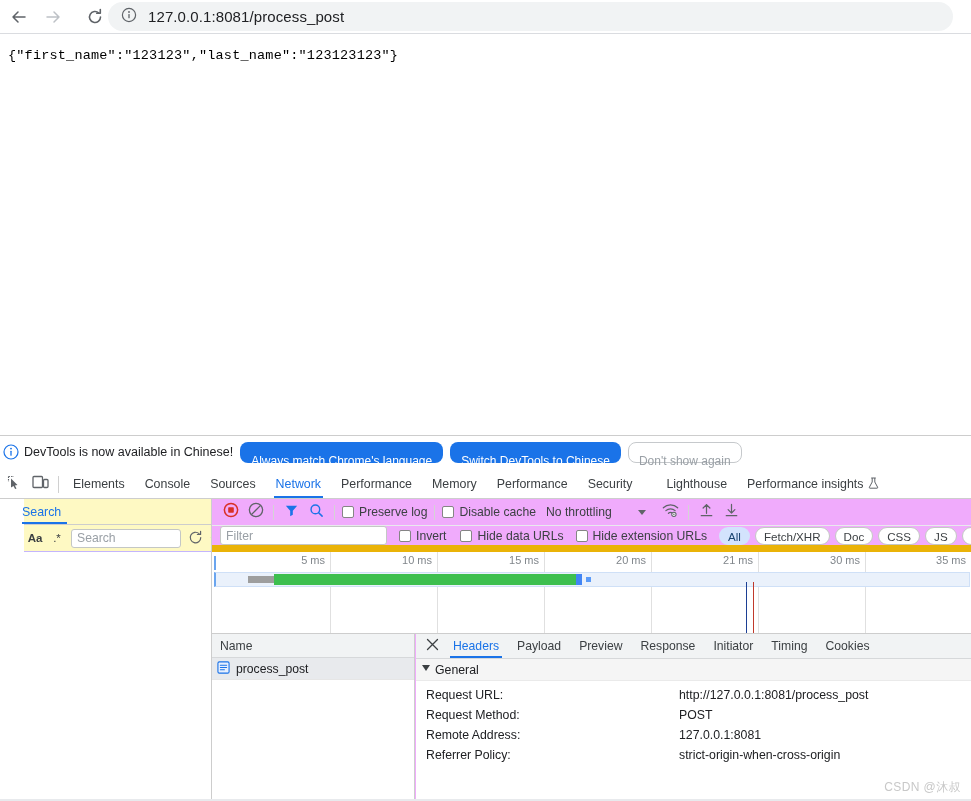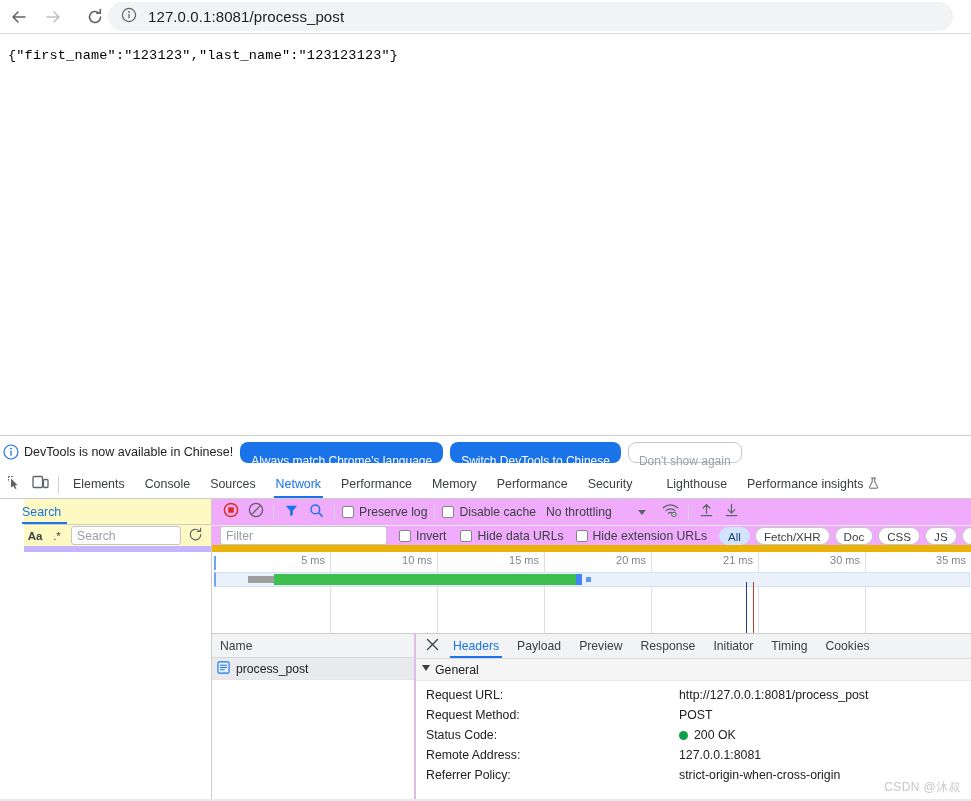--- a/index.html
+++ b/index.html
@@ -213,21 +213,21 @@
   }
   .drawer-tab {
     height: 25px; padding: 0 6px 0 0; display:flex; align-items:center;
     font-size: 12.4px; color: #1a73e8; cursor:pointer; position:relative; margin-left:-2px;
   }
   .drawer-tab::after {
     content:""; position:absolute; left:0; right:0; bottom:0; height:2px; background:#1a73e8;
   }
   .drawer-close { position:absolute; right:6px; top:4px; width:18px; height:18px; display:flex;align-items:center;justify-content:center;cursor:pointer; }
   .search-toolbar {
-    height: 27px; display:flex; align-items:center; border-bottom:6px solid #c4b5fd; padding-left:0;
+    height: 27px; display:flex; align-items:center; border-bottom:1px solid #c4b5fd; padding-left:0;
   }
   .st-btn { width:22px;height:22px;display:flex;align-items:center;justify-content:center;cursor:pointer;font-size:11.5px;color:#3c4043; }
   .search-input {
     width: 110px; height: 19px; border: 1px solid #c4c7c5; border-radius: 3px;
     font-size: 12.2px; padding: 0 5px; background:#fff; margin: 0 3px;
     font-family: "Liberation Sans", sans-serif; color:#3c4043;
   }
   .search-input::placeholder { color: #9aa0a6; }
   .drawer-body { height: 249px; background: #fff; }
 
@@ -570,27 +570,20 @@
         <div class="kv-list">
           <div class="kv-row">
             <span class="kv-key">Request URL:</span>
             <span class="kv-val">http://127.0.0.1:8081/process_post</span>
           </div>
           <div class="kv-row">
             <span class="kv-key">Request Method:</span>
             <span class="kv-val">POST</span>
           </div>
           <div class="kv-row">
-            <span class="kv-key">Status Code:</span>
-            <span class="kv-val">
-              <span class="status-dot"></span>
-              <span>200 OK</span>
-            </span>
-          </div>
-          <div class="kv-row">
             <span class="kv-key">Remote Address:</span>
             <span class="kv-val">127.0.0.1:8081</span>
           </div>
           <div class="kv-row">
             <span class="kv-key">Referrer Policy:</span>
             <span class="kv-val">strict-origin-when-cross-origin</span>
           </div>
         </div>
       </div>
     </div>

